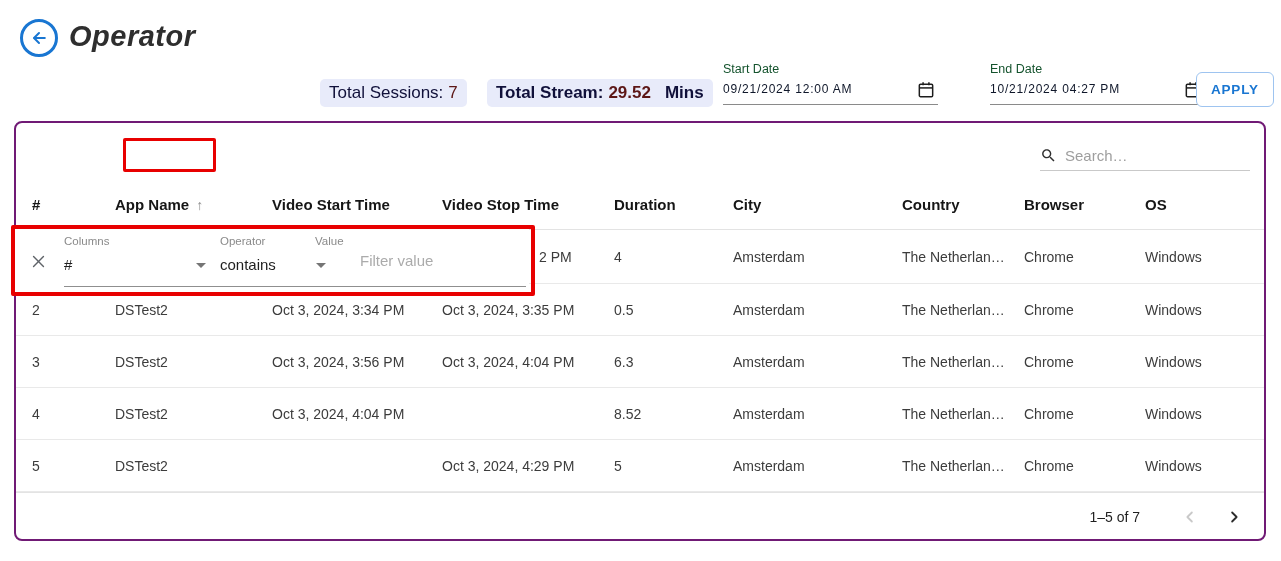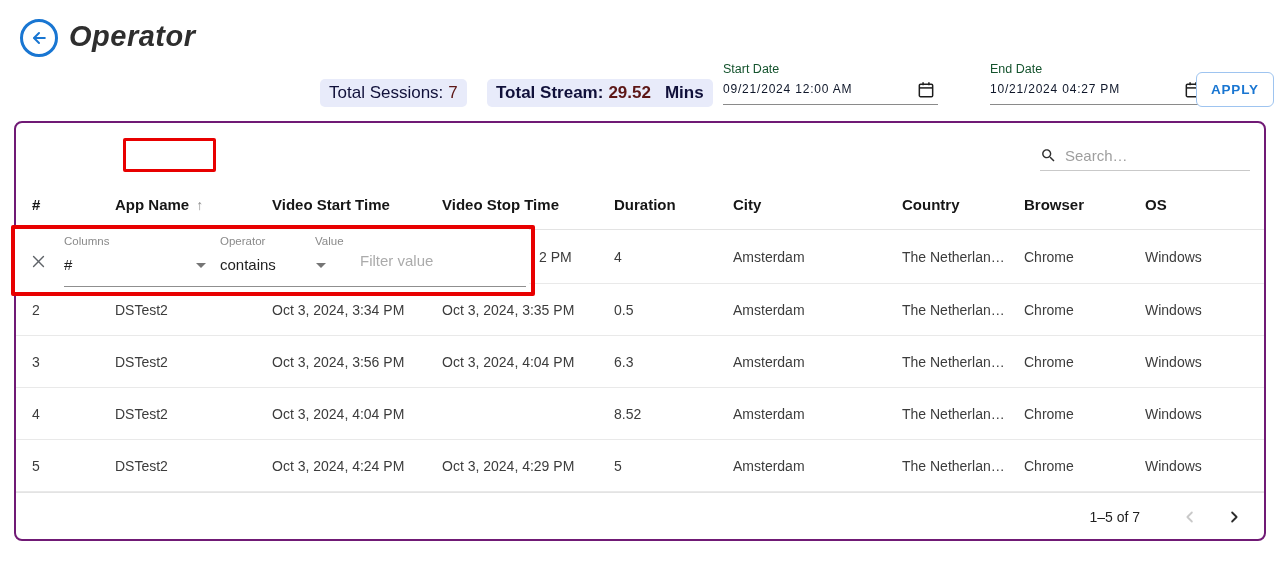--- a/index.html
+++ b/index.html
@@ -300,21 +300,20 @@
     <span class="c col2">Oct 3, 2024, 4:04 PM</span>
     <span class="c col4">8.52</span>
     <span class="c col5">Amsterdam</span>
     <span class="c col6">The Netherlan…</span>
     <span class="c col7">Chrome</span>
     <span class="c col8">Windows</span>
   </div>
   <div class="trow" style="top:317px;">
     <span class="c col0">5</span>
     <span class="c col1">DSTest2</span>
-    <span class="c col2">Oct 3, 2024, 4:24 PM</span>
     <span class="c col3">Oct 3, 2024, 4:29 PM</span>
     <span class="c col4">5</span>
     <span class="c col5">Amsterdam</span>
     <span class="c col6">The Netherlan…</span>
     <span class="c col7">Chrome</span>
     <span class="c col8">Windows</span>
   </div>
 
   <div class="tfoot">
     <span class="page-range">1–5 of 7</span>

